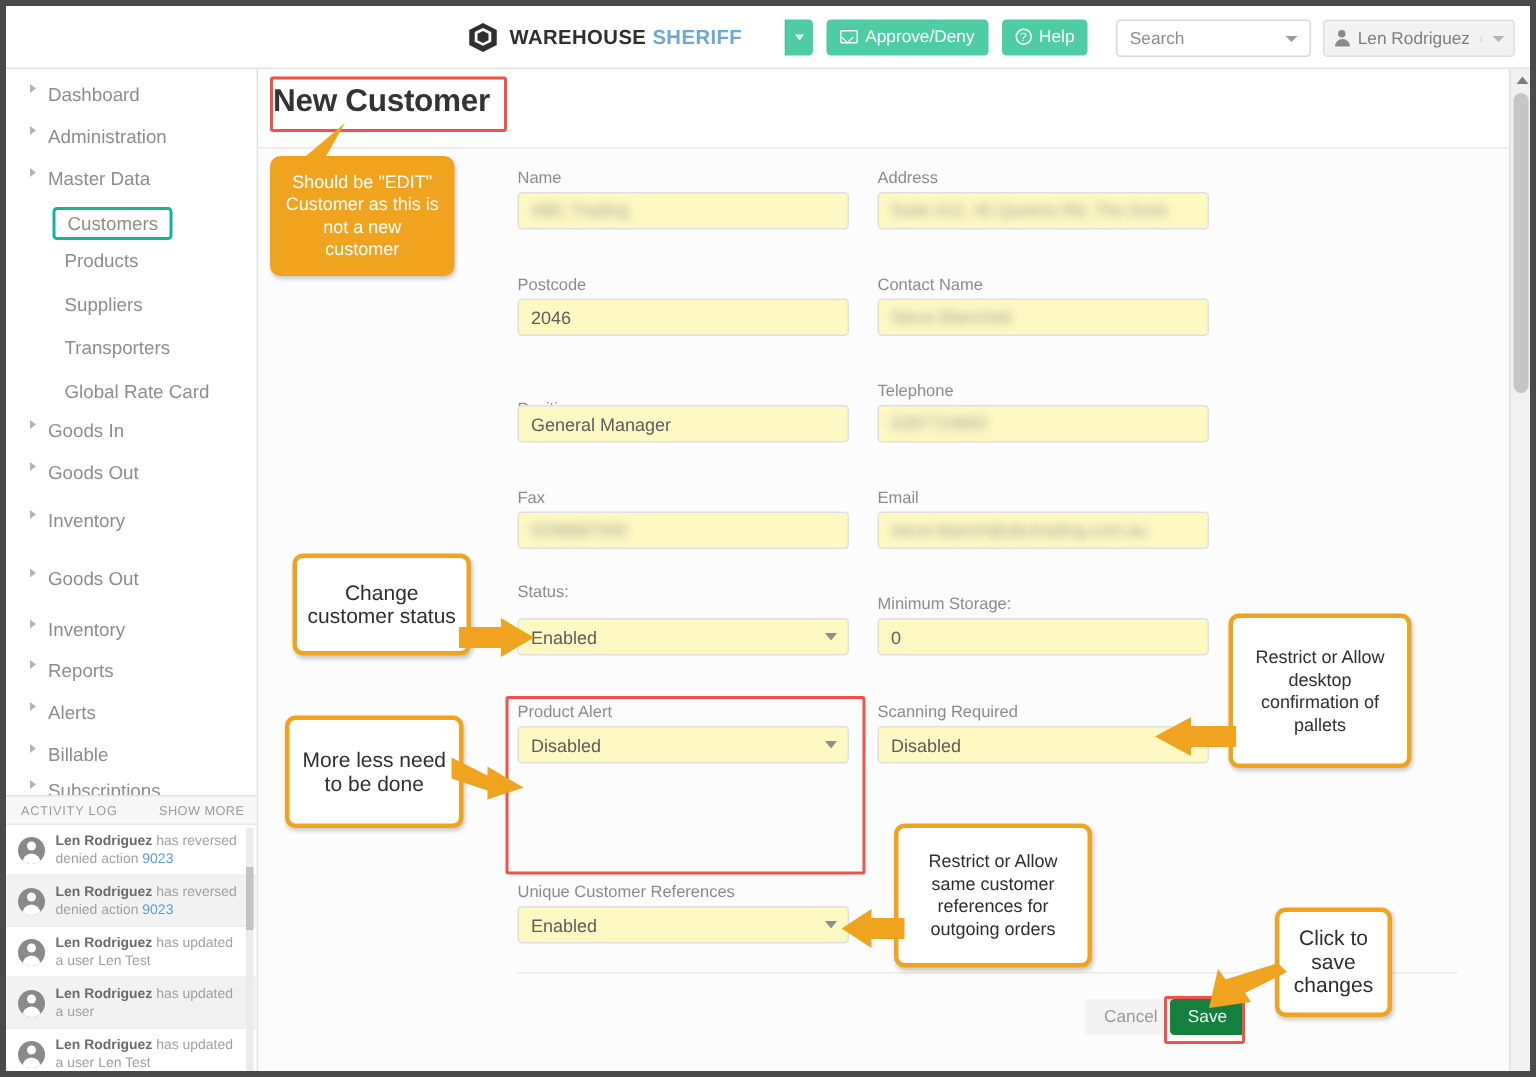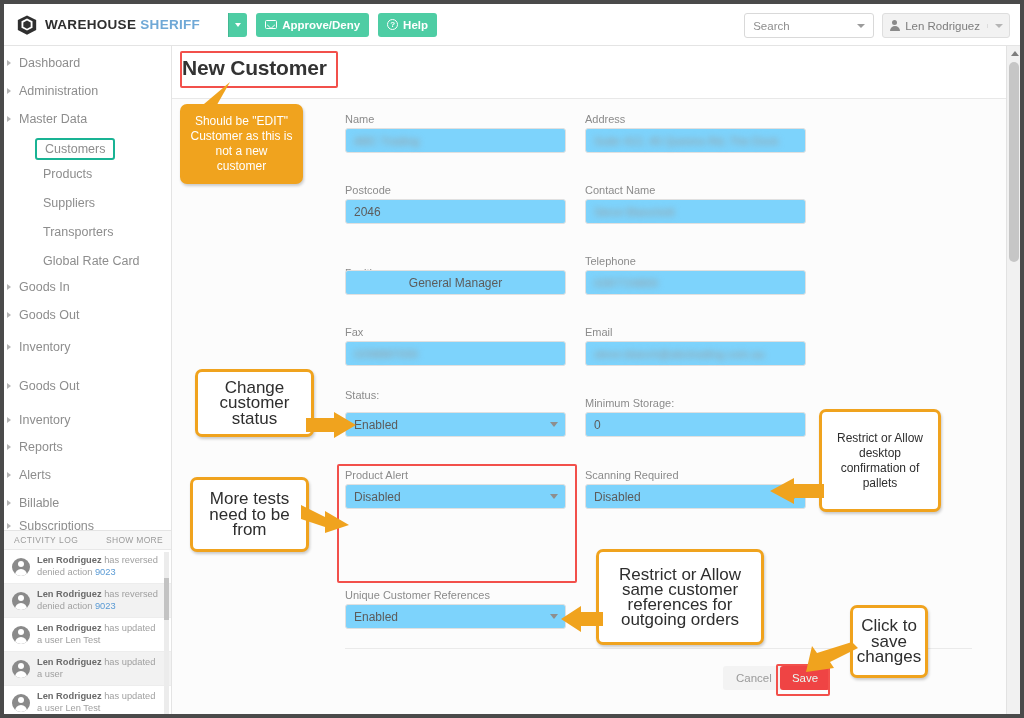--- a/index.html
+++ b/index.html
@@ -17,35 +17,34 @@
     border: 4px solid #4a4a4a;
     overflow: hidden;
   }
 
   
   .header {
     position: absolute; left: 0; top: 0;
     width: 1016px; height: 42px;
     background: #ffffff;
     border-bottom: 1px solid #e4e4e4;
-    display: flex; align-items: center;
+    display: flex; align-items: center; justify-content: center;
   }
   .logo-wrap { display:flex; align-items:center; margin-left: 12px; }
   .logo-cube { width: 22px; height: 22px; margin-right: 7px; }
   .logo-text { font-size: 13.5px; font-weight: bold; letter-spacing: .3px; }
   .logo-text .w { color: #2f2f2f; }
   .logo-text .s { color: #6fa8d6; }
 
   .btn-green {
     background: #4ecda4; color: #fff; border: none;
     font-size: 11.5px; height: 24px; border-radius: 3px;
     display: inline-flex; align-items: center; justify-content: center;
     padding: 0 9px; cursor: pointer; white-space: nowrap;
     font-family: "Liberation Sans", sans-serif;
-    font-weight: bold;
   }
   .btn-split { display: inline-flex; margin-left: 28px; }
   .btn-split .main { border-radius: 3px 0 0 3px; padding-right: 7px; }
   .btn-split .caret {
     border-radius: 0 3px 3px 0; width: 19px; padding: 0;
     border-left: 1px solid #43b892;
   }
   .hdr-btn { margin-left: 9px; }
   .icon-circ {
     display:inline-block; width:11px; height:11px; border:1.4px solid #fff;
@@ -97,22 +96,22 @@
   .user-ico::before{content:'';position:absolute;left:3px;top:0;width:5px;height:5px;border-radius:50%;background:#8a8a8a;}
   .user-ico::after{content:'';position:absolute;left:0.5px;top:6px;width:10px;height:5px;border-radius:5px 5px 0 0;background:#8a8a8a;}
   .user-sep { margin-left:7px; padding-left:7px; border-left:1px solid #dcdcdc; display:flex; align-items:center;}
 
   
   .sidebar {
     position:absolute; left:0; top:42px; width:168px; height:668px;
     background:#ffffff; border-right:1px solid #e4e4e4;
   }
   .nav-item {
-    display:flex; align-items:center; font-size:12.5px; color:#8d8d8d;
-    cursor:pointer; padding-left:3px;
+    display:flex; font-size:12.5px; color:#8d8d8d;
+    cursor:pointer; padding-left:16px;
   }
   .nav-bullet {
     width:0;height:0;border-top:3px solid transparent;border-bottom:3px solid transparent;
     border-left:4px solid #b4b4b4; margin-right:8px; flex:none;
   }
   .nav-sub {
     font-size:12.5px; color:#8d8d8d; padding-left:39px; cursor:pointer;
     display:flex; align-items:center;justify-content:flex-end;
   }
   .hl-teal {
@@ -161,21 +160,21 @@
   }
   .card {
     position:absolute; left:0px; top:52px; width:840px; height:616px;
     background:#fcfcfc; border-top:1px solid #e8e8e8;
   }
   .fld-label {
     position:absolute; font-size:11px; color:#8b8b8b;
   }
   .fld-input {
     position:absolute; height:25px; border:1px solid #e0e0e0; border-radius:3px;
-    background:#7dd3fc; font-size:12px; color:#5c5c5c;
+    background:#fef9c3; font-size:12px; color:#5c5c5c;
     display:flex; align-items:center; padding:0 8px;
   }
   .fld-input.wide { width:221px; }
   .blur {
     filter: blur(3.2px); color:#9a9a9a; font-size:11.5px; user-select:none;
   }
   .sel-caret {
     position:absolute; right:7px; top:9px;
     width:0;height:0;border-left:4px solid transparent;
     border-right:4px solid transparent;border-top:5px solid #8e8e8e;
@@ -185,30 +184,30 @@
     width:215px;
   }
   .divider { position:absolute; height:1px; background:#eaeaea; }
 
   .btn-cancel {
     position:absolute; font-size:11.5px; color:#9a9a9a; background:#f3f3f3;
     border:none; border-radius:3px; height:24px; padding:0 13px; cursor:pointer;
     font-family:"Liberation Sans", sans-serif;
   }
   .btn-save {
-    position:absolute; font-size:11.5px; color:#e8faf3; background:#ef4444;
+    position:absolute; font-size:11.5px; color:#e8faf3; background:#15803d;
     border:none; border-radius:3px; height:24px; width:50px; cursor:pointer;
     font-family:"Liberation Sans", sans-serif;
   }
 
   
   .hl-red { position:absolute; border:2px solid #f2504b; border-radius:2px; pointer-events:none; }
   .callout {
     position:absolute; border:3px solid #f0a31e; border-radius:7px;
-    font-size:17px; line-height:15.5px; text-align:center;
+    font-size:14px; line-height:15.5px; text-align:center;
     display:flex; align-items:center; justify-content:center;
     padding:6px 7px; color:#2e2e2e; background:#ffffff;
     box-shadow: 1px 2px 3px rgba(0,0,0,.20);
   }
   .callout.solid { background:#f0a31e; color:#ffffff; border-color:#f0a31e; }
   .arrow { position:absolute; pointer-events:none; }
 
   
   .win-scroll { position:absolute; right:0; top:42px; width:14px; height:668px; background:#f1f1f1; border-left:1px solid #e2e2e2;}
   .win-scroll .thumb { position:absolute; left:2px; top:2px; width:10px; height:200px; background:#c6c6c6; border-radius:5px; }
@@ -384,21 +383,21 @@
       <div class="fld-label" style="left:173px; top:85px;">Postcode</div>
       <div class="fld-input wide" style="left:173px; top:100px;">
         <span>2046</span>
       </div>
       <div class="fld-label" style="left:413px; top:85px;">Contact Name</div>
       <div class="fld-input wide" style="left:413px; top:100px;">
         <span class="blur">Steve Blanchett</span>
       </div>
 
       <div class="fld-label" style="left:173px; top:168px;">Position</div>
-      <div class="fld-input wide" style="left:173px; top:171px;justify-content:center;">
+      <div class="fld-input wide" style="left:173px; top:171px;">
         <span>General Manager</span>
       </div>
       <div class="fld-label" style="left:413px; top:156px;">Telephone</div>
       <div class="fld-input wide" style="left:413px; top:171px;">
         <span class="blur">0287724800</span>
       </div>
 
       <div class="fld-label" style="left:173px; top:227px;">Fax</div>
       <div class="fld-input wide" style="left:173px; top:242px;">
         <span class="blur">0298887000</span>
@@ -452,31 +451,31 @@
   <svg class="arrow" style="left:196px; top:78px; width:48px; height:28px;" viewBox="0 0 48 28">
     <path d="M30 0 L14 28 L4 22 Z" fill="#f0a31e"></path>
   </svg>
   <div class="callout solid" style="left:176px; top:100px; width:123px; height:80px; font-size:12px; line-height:15px;">Should be "EDIT" Customer as this is not a new customer</div>
 
   <div class="callout" style="left:191px; top:365px; width:119px; height:68px;">Change customer status</div>
   <svg class="arrow" style="left:300px; top:408px; width:55px; height:32px;" viewBox="0 0 55 32">
     <path d="M2 6 L30 6 L30 0 L52 13 L30 26 L30 20 L2 20 Z" fill="#f0a31e"></path>
   </svg>
 
-  <div class="callout" style="left:186px; top:473px; width:119px; height:75px;">More tests need to be from</div>
+  <div class="callout" style="left:186px; top:473px; width:119px; height:75px;">More less need to be done</div>
   <svg class="arrow" style="left:295px; top:497px; width:52px; height:34px;" viewBox="0 0 52 34">
     <path d="M2 4 L26 16 L26 10 L50 24 L26 32 L26 26 L2 18 Z" fill="#f0a31e"></path>
   </svg>
 
   <div class="callout" style="left:815px; top:405px; width:122px; height:103px; font-size:12px; line-height:15px;">Restrict or Allow desktop confirmation of pallets</div>
   <svg class="arrow" style="left:762px; top:472px; width:60px; height:30px;" viewBox="0 0 60 30">
     <path d="M58 8 L28 8 L28 2 L4 15 L28 28 L28 22 L58 22 Z" fill="#f0a31e"></path>
   </svg>
 
-  <div class="callout" style="left:592px; top:545px; width:168px; height:96px; font-size:17px; line-height:15px;">Restrict or Allow same customer references for outgoing orders</div>
+  <div class="callout" style="left:592px; top:545px; width:132px; height:96px; font-size:12px; line-height:15px;">Restrict or Allow same customer references for outgoing orders</div>
   <svg class="arrow" style="left:555px; top:600px; width:46px; height:30px;" viewBox="0 0 46 30">
     <path d="M44 8 L22 8 L22 2 L2 15 L22 28 L22 22 L44 22 Z" fill="#f0a31e"></path>
   </svg>
 
   <div class="callout" style="left:846px; top:601px; width:78px; height:73px;">Click to save changes</div>
   <svg class="arrow" style="left:800px; top:638px; width:56px; height:34px;" viewBox="0 0 56 34">
     <path d="M54 6 L26 20 L30 26 L2 30 L8 4 L13 11 L48 0 Z" fill="#f0a31e"></path>
   </svg>
 
   <div class="win-scroll">

